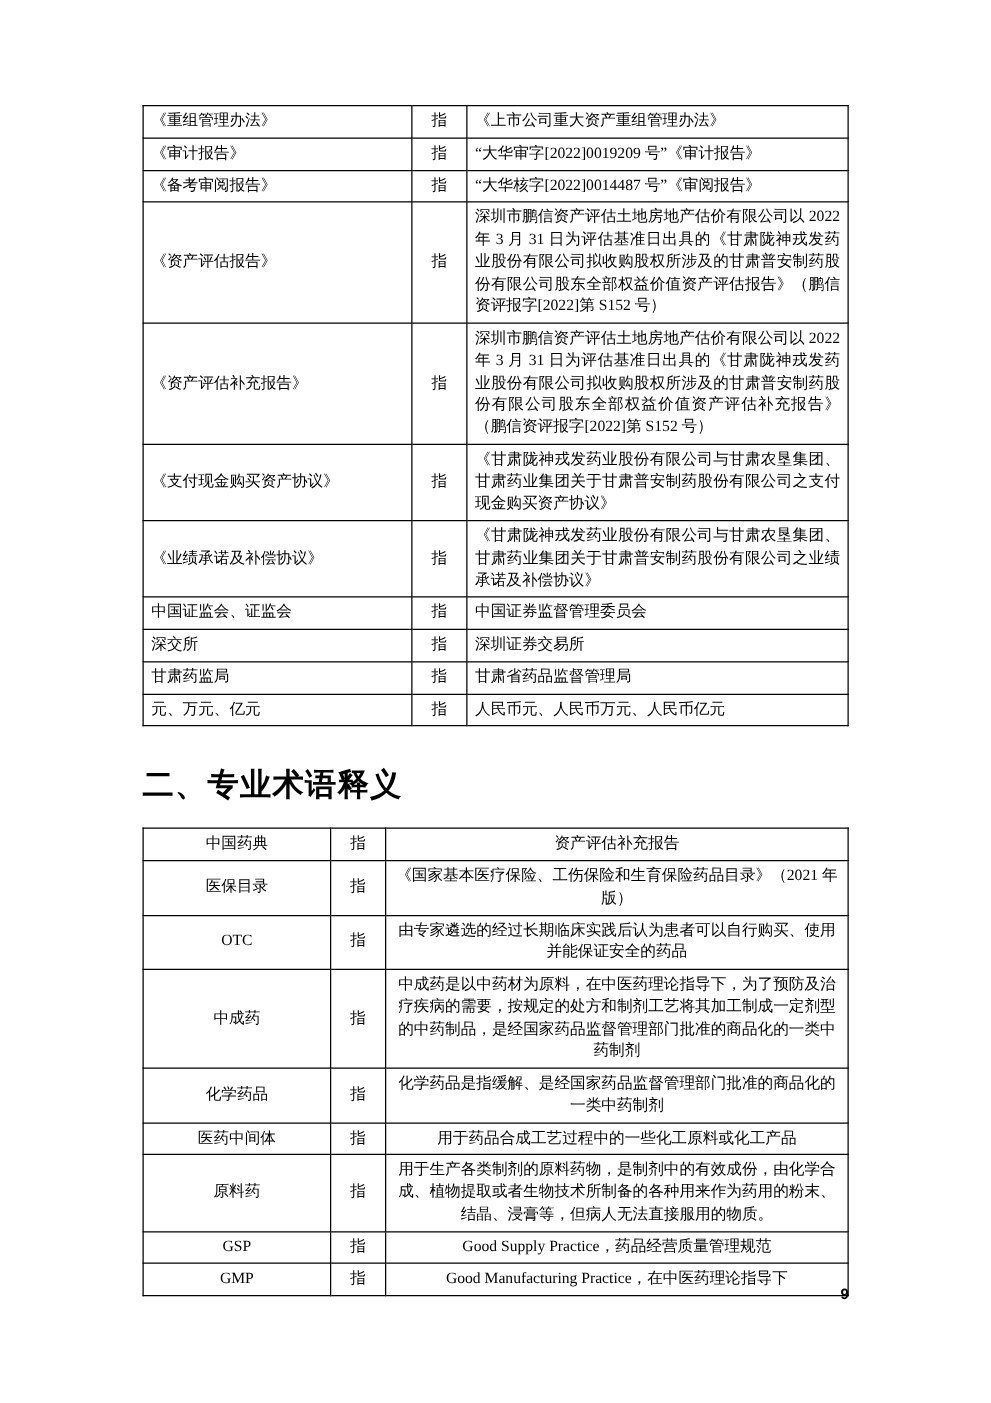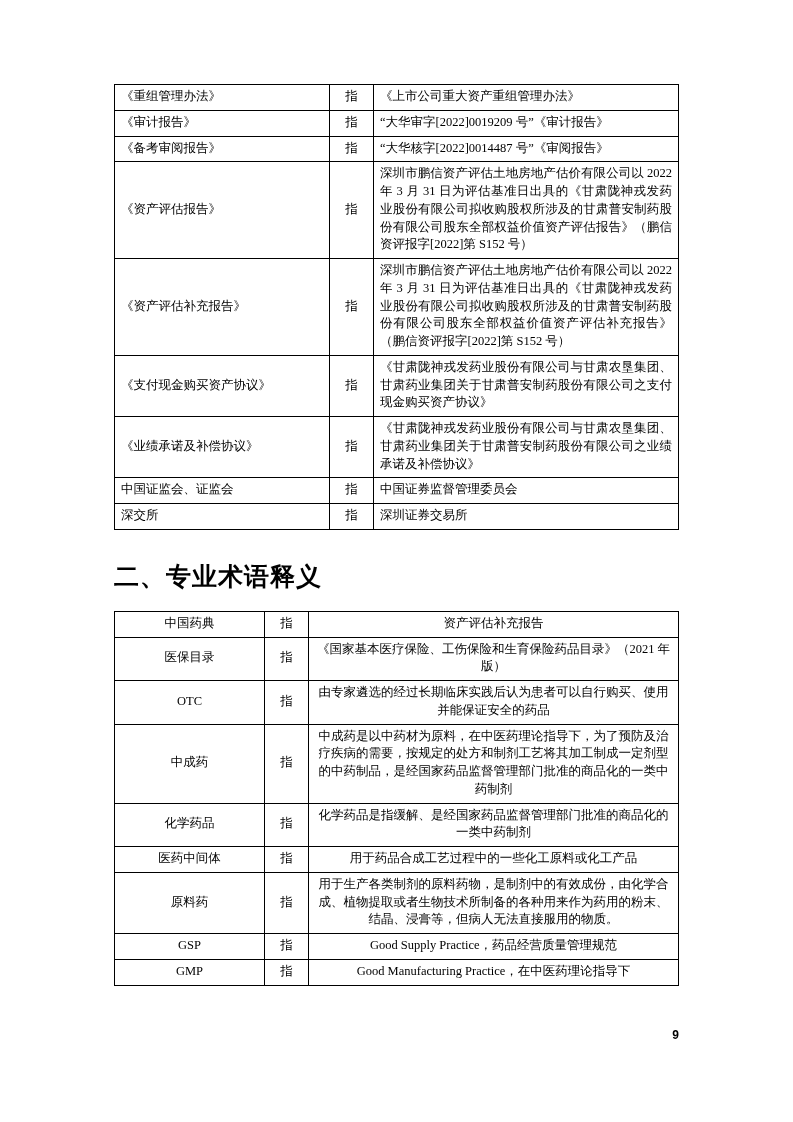--- a/index.html
+++ b/index.html
@@ -124,20 +124,30 @@
         <tr>
           <td class="term">中国证监会、证监会</td>
           <td class="col-mean">指</td>
           <td class="def">中国证券监督管理委员会</td>
         </tr>
         <tr>
           <td class="term">深交所</td>
           <td class="col-mean">指</td>
           <td class="def">深圳证券交易所</td>
         </tr>
+        <tr>
+          <td class="term">甘肃药监局</td>
+          <td class="col-mean">指</td>
+          <td class="def">甘肃省药品监督管理局</td>
+        </tr>
+        <tr>
+          <td class="term">元、万元、亿元</td>
+          <td class="col-mean">指</td>
+          <td class="def">人民币元、人民币万元、人民币亿元</td>
+        </tr>
       </tbody>
     </table>
 
     <div class="section-title">二、专业术语释义</div>
 
     <table class="doc-table table2">
       <colgroup>
         <col class="col-term">
           <col class="col-mean">
           <col class="col-def">

